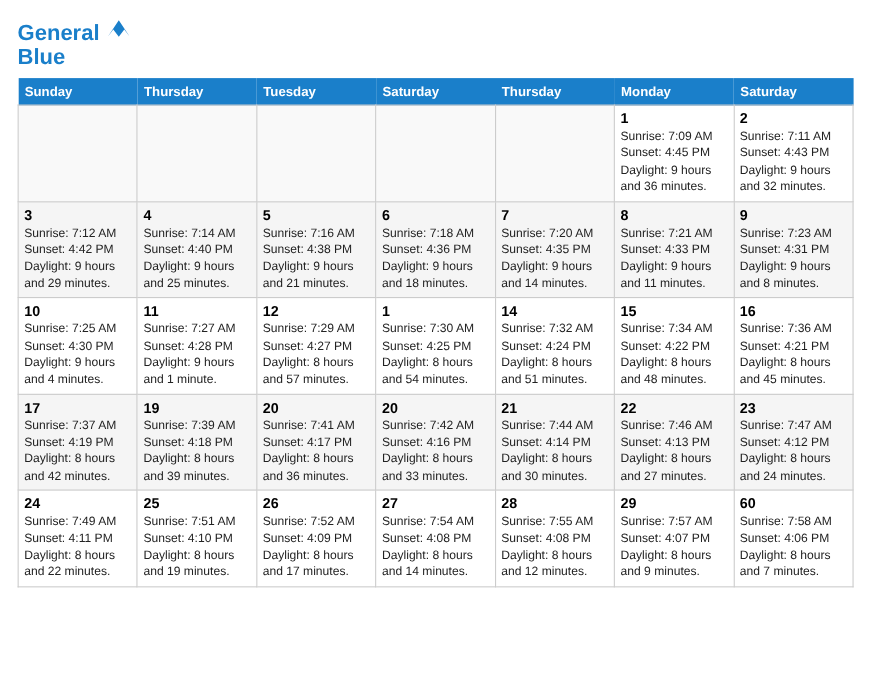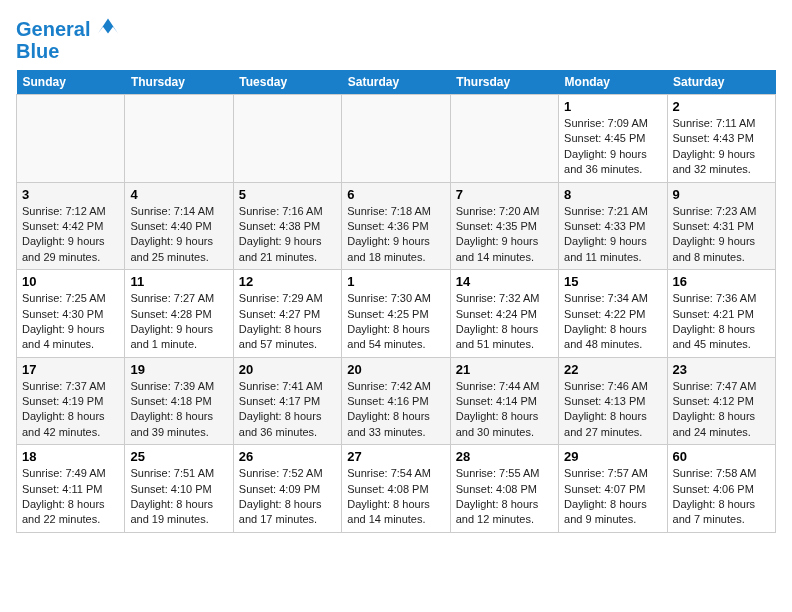--- a/index.html
+++ b/index.html
@@ -220,21 +220,21 @@
           <div class="day-num">22</div>
           <div class="day-info">Sunrise: 7:46 AM<br>Sunset: 4:13 PM<br>Daylight: 8 hours and 27 minutes.</div>
         </td>
         <td>
           <div class="day-num">23</div>
           <div class="day-info">Sunrise: 7:47 AM<br>Sunset: 4:12 PM<br>Daylight: 8 hours and 24 minutes.</div>
         </td>
       </tr>
       <tr>
         <td>
-          <div class="day-num">18</div>
+          <div class="day-num">24</div>
           <div class="day-info">Sunrise: 7:49 AM<br>Sunset: 4:11 PM<br>Daylight: 8 hours and 22 minutes.</div>
         </td>
         <td>
           <div class="day-num">25</div>
           <div class="day-info">Sunrise: 7:51 AM<br>Sunset: 4:10 PM<br>Daylight: 8 hours and 19 minutes.</div>
         </td>
         <td>
           <div class="day-num">26</div>
           <div class="day-info">Sunrise: 7:52 AM<br>Sunset: 4:09 PM<br>Daylight: 8 hours and 17 minutes.</div>
         </td>

